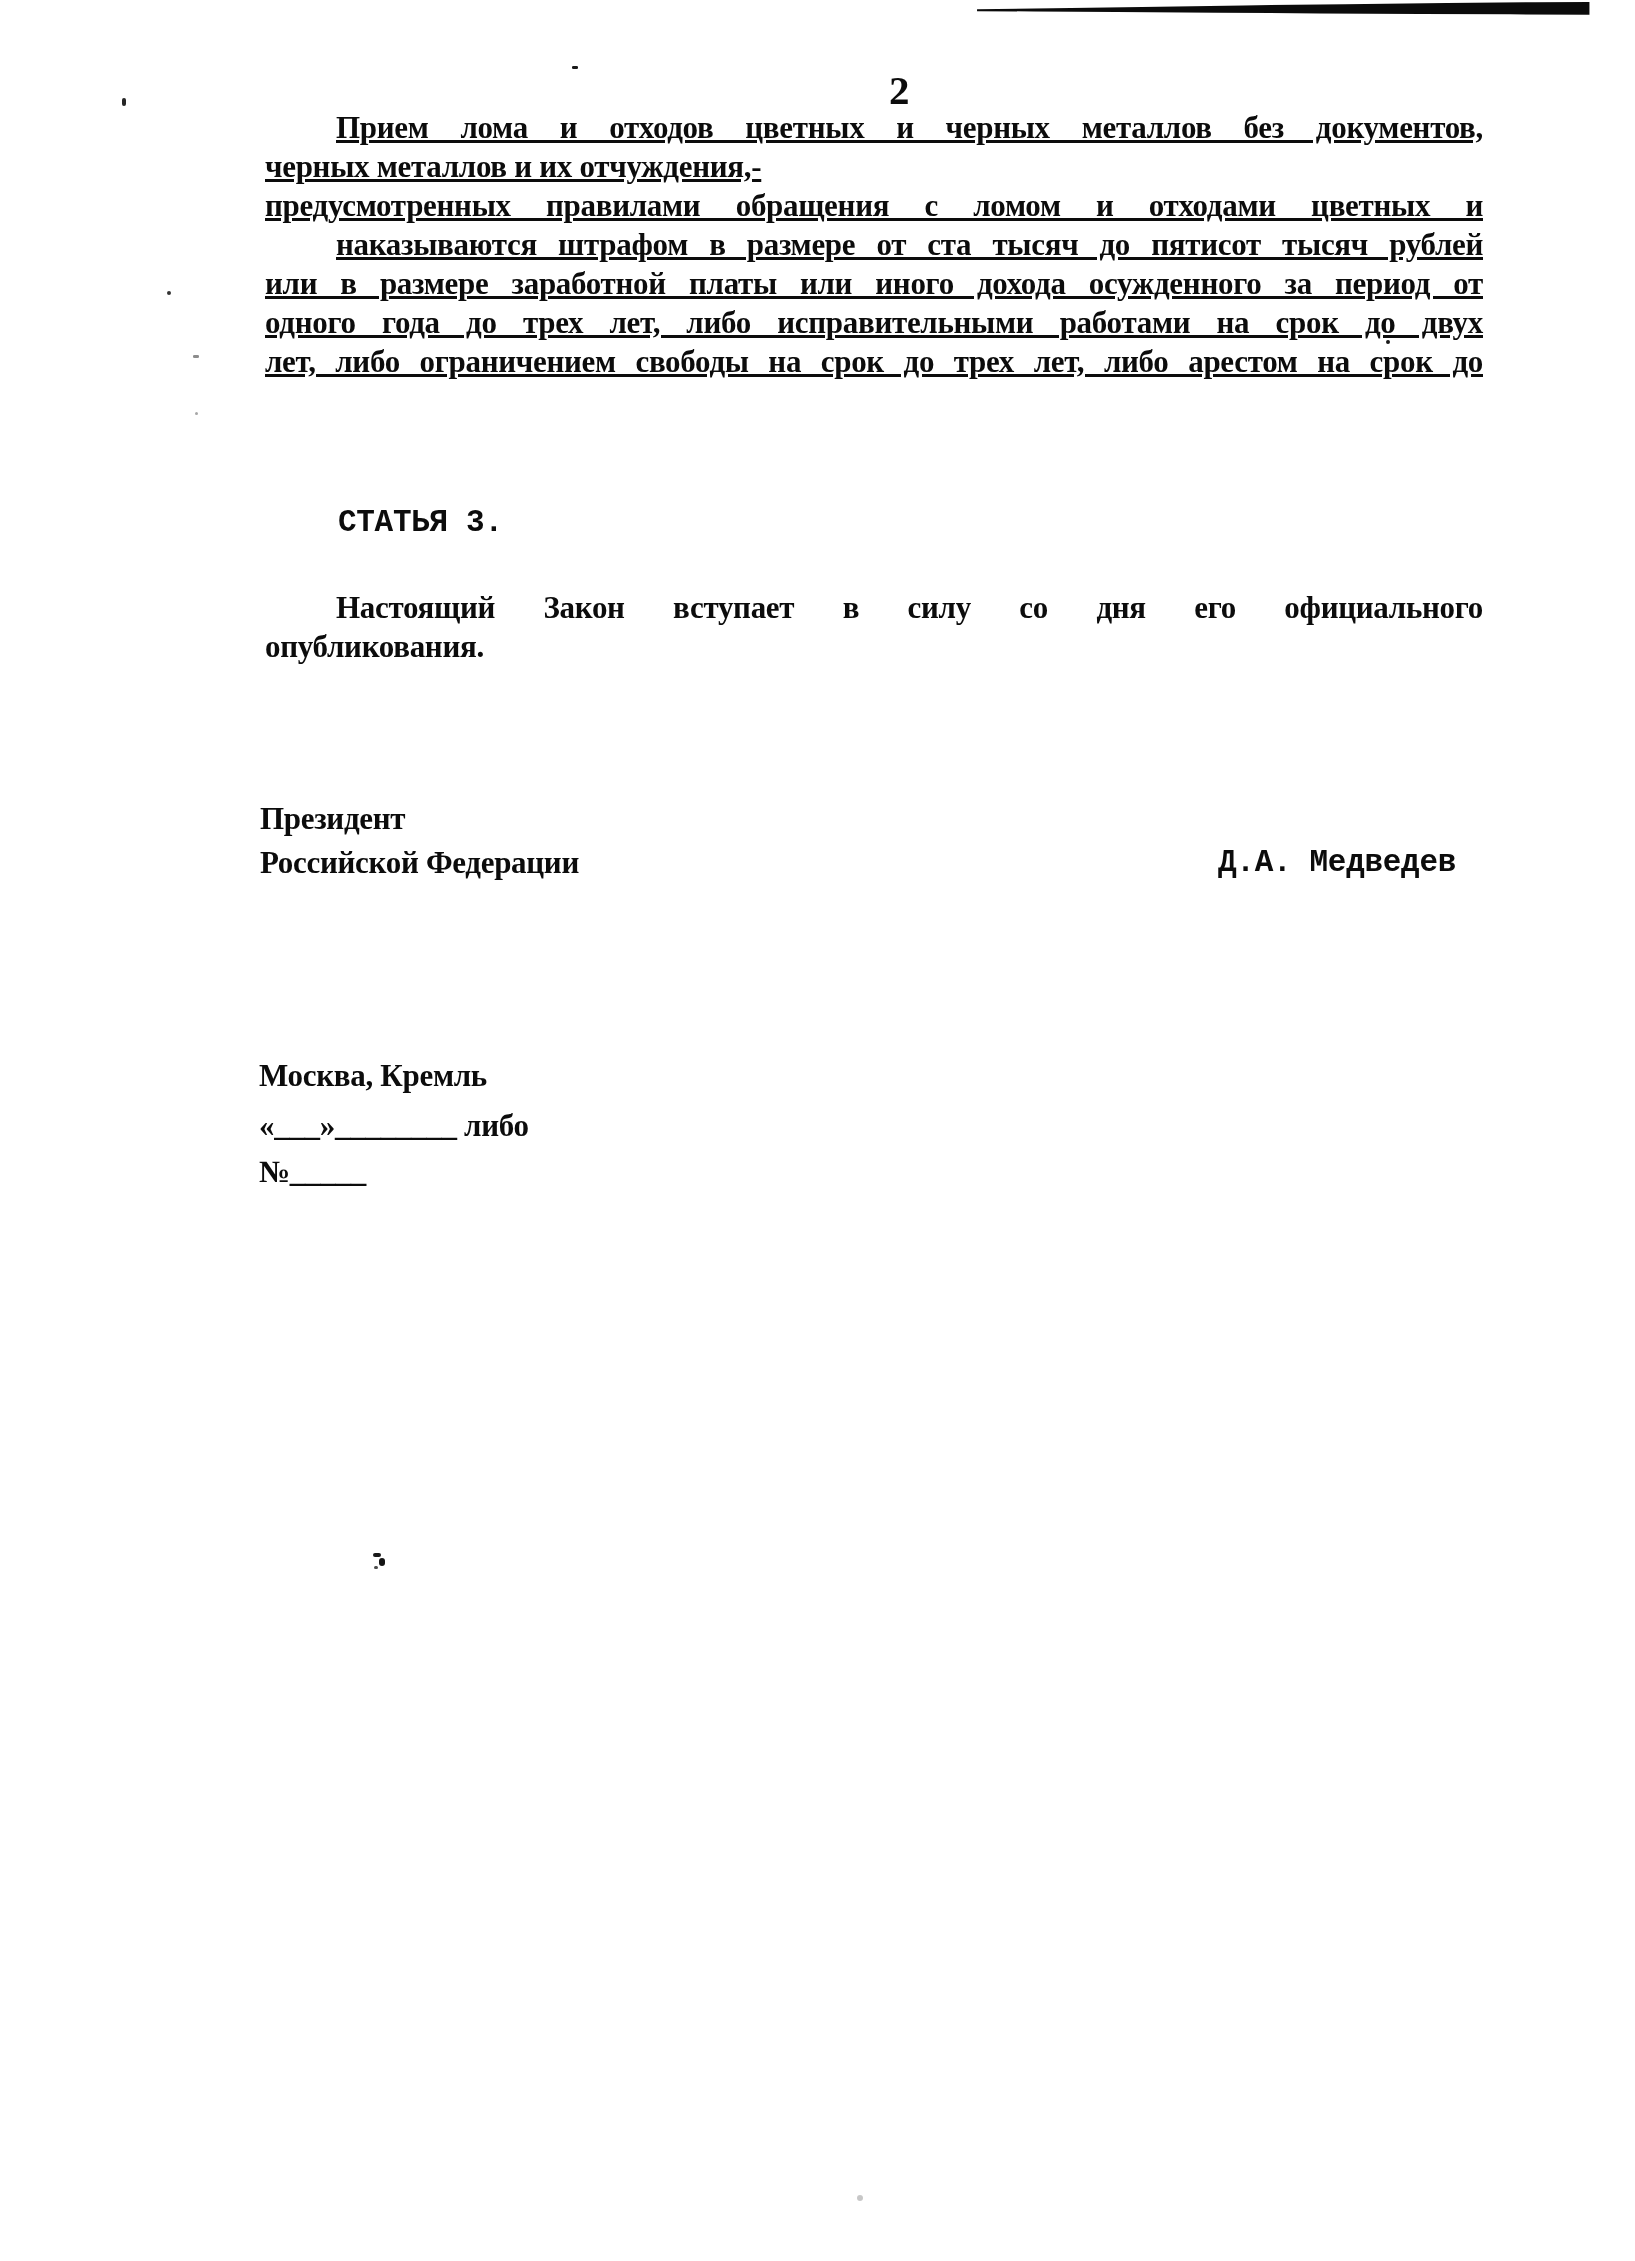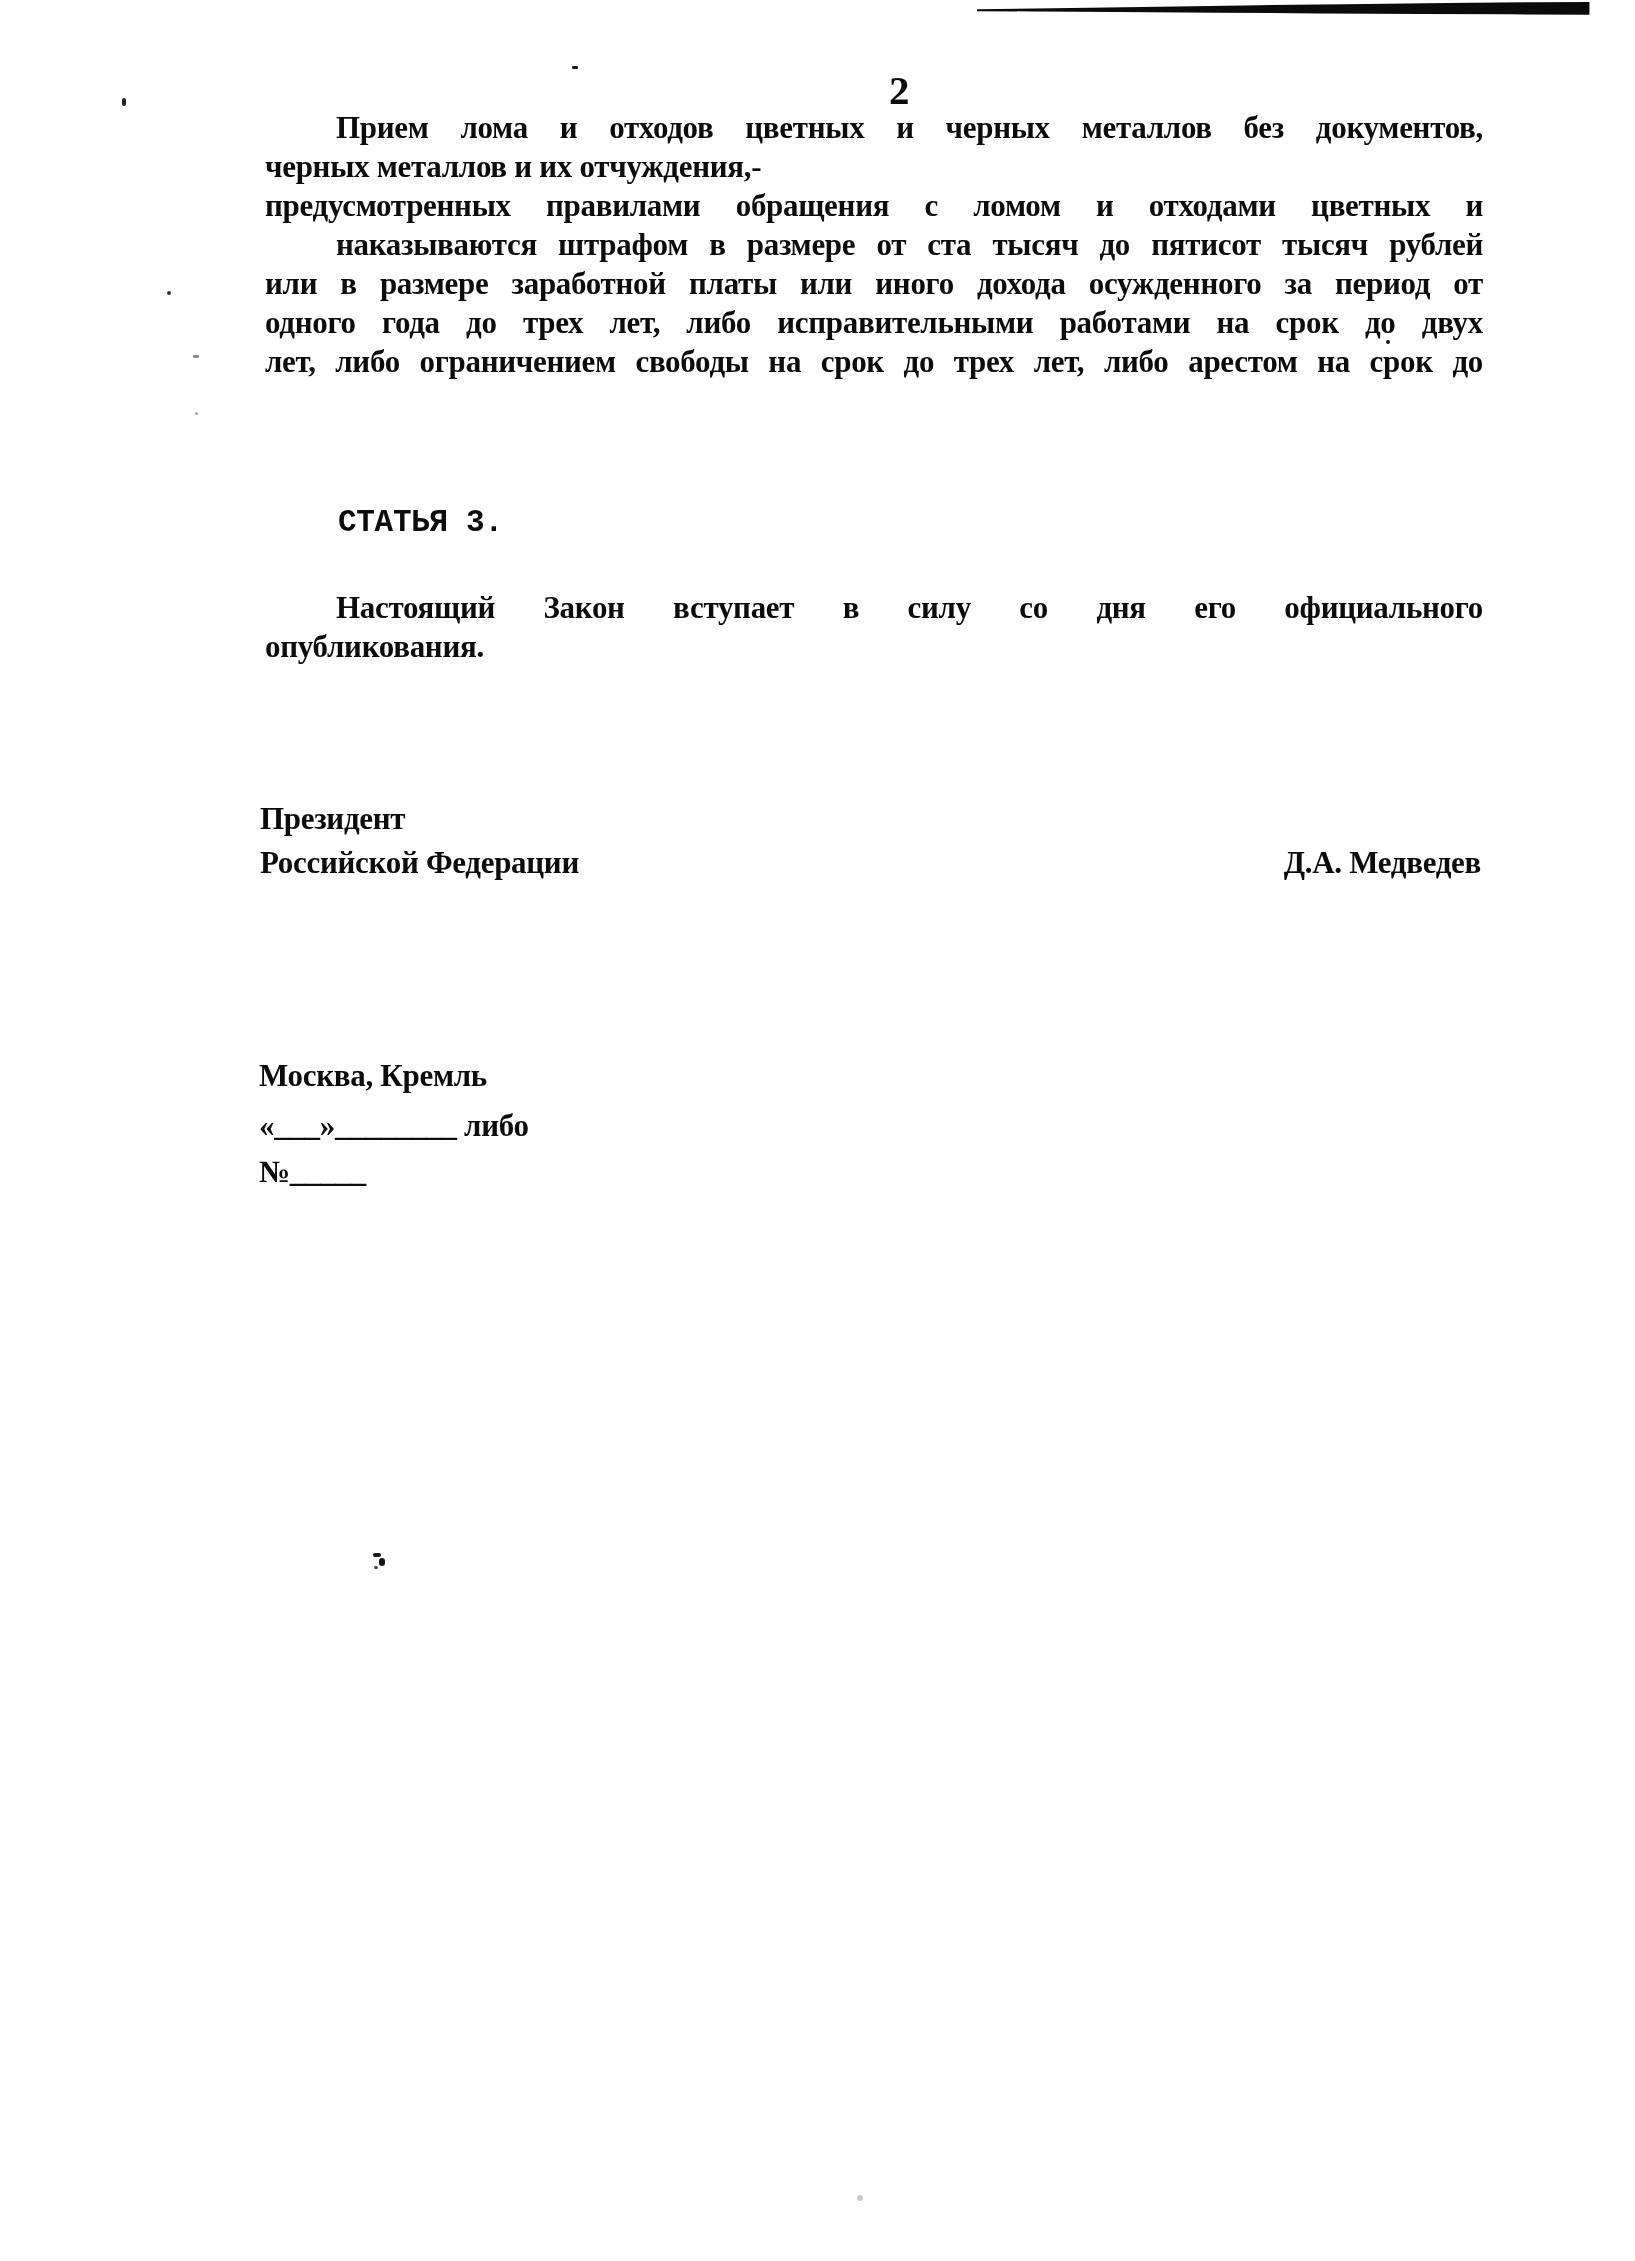--- a/index.html
+++ b/index.html
@@ -17,26 +17,26 @@
     font-size:31px;
     line-height:39px;
     letter-spacing:-0.3px;
   }
   .pagenum{
     top:70px;left:265px;width:1218px;
     font-size:41px;line-height:41px;
     text-align:center;
     padding-left:25px;
   }
-  .bodyblock{top:108px;left:265px;width:1218px;}
+  .bodyblock{top:108px;left:265px;width:1218px;text-decoration:underline;}
   .heading{top:503px;left:267px;padding-left:71px;font-family:Liberation Mono, monospace;}
   .para3{top:588px;left:265px;width:1218px;}
   .sig1{top:799px;left:260px;}
   .sigrow{top:843px;left:260px;width:1223px;display:flex;justify-content:space-between;}
-  .signame{margin-right:2px;}
+  .signame{margin-right:27px;font-family:Liberation Mono, monospace;}
   .place{top:1056px;left:259px;}
   .dateline{top:1106px;left:259px;white-space:pre;}
   .numline{top:1152px;left:259px;white-space:pre;}
   .line{min-height:39px;}
   .line.ind{text-indent:71px;}
   .line.j{text-align:justify;text-align-last:justify;}
   .streak{position:absolute;top:0.6px;left:977px;}
   .artifact{position:absolute;background:#000;}
 </style>
 </head>

